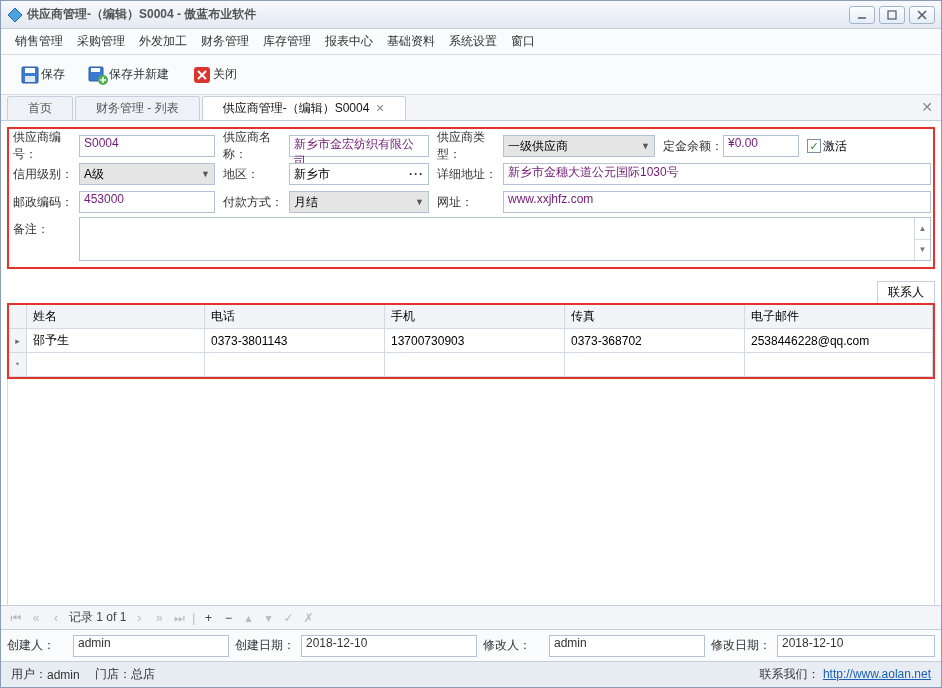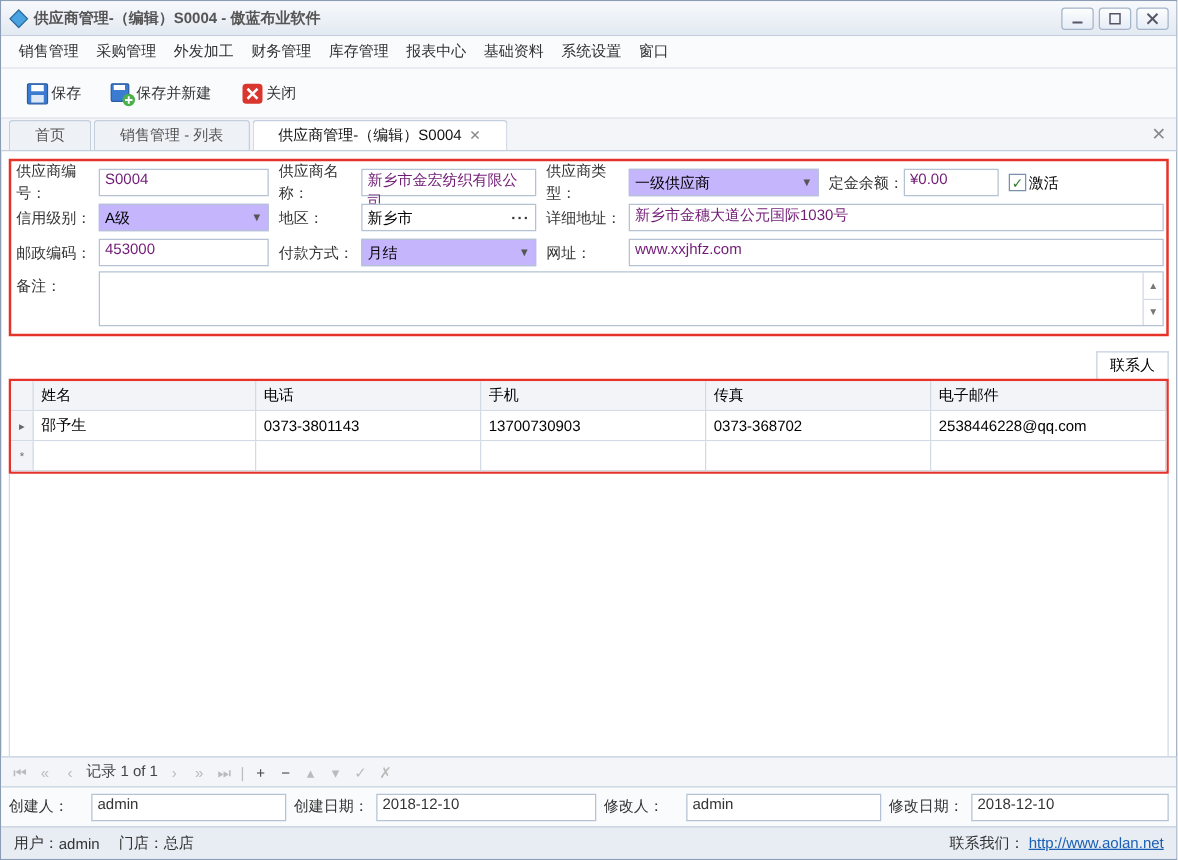--- a/index.html
+++ b/index.html
@@ -27,21 +27,21 @@
 .tab .close-x { font-size:11px; color:#888; cursor:pointer; }
 .tabs .tabs-close { position:absolute; right:8px; top:4px; color:#888; cursor:pointer; font-size:14px; }
 
 .form-area { padding: 6px; }
 .red-box { border: 2px solid #e5332a; padding: 4px 2px 6px 2px; }
 
 .form-row { display:flex; align-items:center; margin-bottom: 2px; height: 26px; }
 .fld-label { width: 68px; color:#333; text-align:left; padding-left:2px; }
 .fld-label.w62 { width: 62px; }
 .fld-input { height: 22px; border:1px solid #b4c2d4; background:#fff; padding:0 4px; color:#701a75; }
-.fld-select { height:22px; border:1px solid #b4c2d4; background:#c4b5fd; display:flex; align-items:center; justify-content:space-between; padding:0 4px; cursor:pointer; }
+.fld-select { height:22px; border:1px solid #b4c2d4; background:#e5e5e5; display:flex; align-items:center; justify-content:space-between; padding:0 4px; cursor:pointer; }
 .fld-select .arrow { font-size:9px; color:#555; }
 .fld-lookup { height:22px; border:1px solid #b4c2d4; background:#fff; display:flex; align-items:center; justify-content:space-between; padding:0 4px; cursor:pointer; }
 .fld-lookup .dots { letter-spacing:1px; color:#333; font-weight:bold; }
 .chk { width:14px; height:14px; border:1px solid #7a90aa; display:inline-flex; align-items:center; justify-content:center; margin-right:2px; color:#2b7a2b; font-size:11px; cursor:pointer; }
 
 .remark-row { display:flex; align-items:flex-start; margin-top:2px; }
 .remark-input { flex:1; height:44px; border:1px solid #b4c2d4; background:#fff; padding:2px 4px; color:#333; position:relative; }
 .remark-input .spin { position:absolute; right:0; top:0; width:16px; height:100%; display:flex; flex-direction:column; border-left:1px solid #d2dae6; }
 .remark-input .spin div { flex:1; display:flex; align-items:center; justify-content:center; font-size:8px; color:#777; cursor:pointer; }
 .remark-input .spin div:first-child { border-bottom:1px solid #d2dae6; }
@@ -150,21 +150,21 @@
         </span>
       <span>关闭</span>
     </div>
   </div>
 
   <div class="tabs">
     <div class="tab">
         <span>首页</span>
       </div>
     <div class="tab">
-        <span>销售管理 - 列表</span>
+        <span>财务管理 - 列表</span>
       </div>
     <div class="tab active">
       <span>供应商管理-（编辑）S0004</span>
       <span class="close-x">✕</span>
     </div>
     <span class="tabs-close">✕</span>
   </div>
 
   <div class="content-flex">
 

